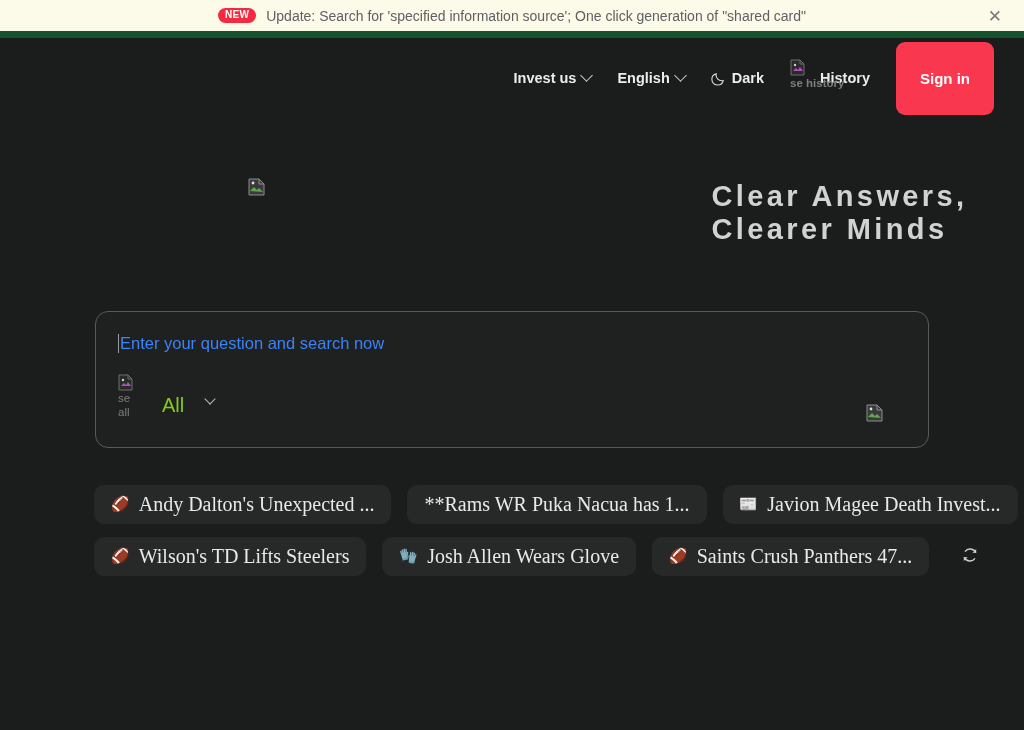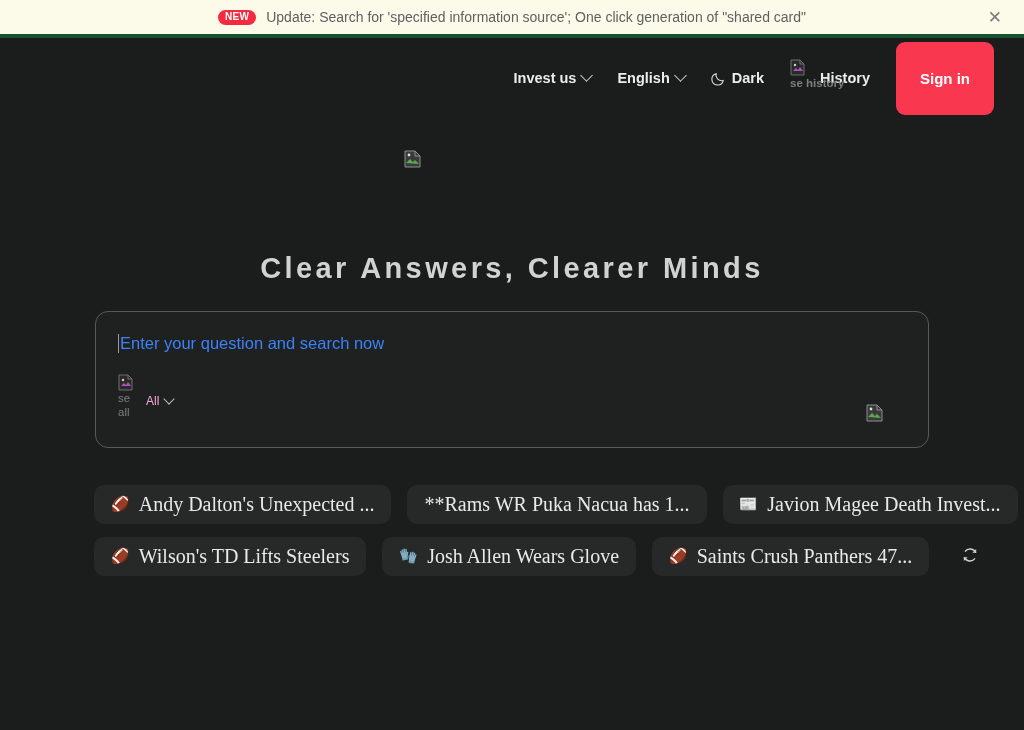--- a/index.html
+++ b/index.html
@@ -19,21 +19,21 @@
 
   
   .banner {
     height: 38px;
     width: 100%;
     background: #fcfbe9;
     display: flex;
     align-items: center;
     justify-content: center;
     position: relative;
-    border-bottom: 4px solid #14532d;
+    border-bottom: 7px solid #14532d;
   }
   .banner-inner {
     display: flex;
     align-items: center;
     gap: 10px;
   }
   .new-badge {
     background: #f5293f;
     color: #ffffff;
     font-size: 10px;
@@ -130,21 +130,21 @@
     border: none;
     border-radius: 9px;
     padding: 28px 24px;
     cursor: pointer;
     font-family: "Liberation Sans", sans-serif;
   }
 
   
   .hero {
     display: flex;
-    flex-direction: column;
+    flex-direction: row;
     align-items: center;
   }
   .logo-wrap {
     margin-top: 32px;
     height: 40px;
     display: flex;
     align-items: flex-start;
     justify-content: center;
     width: 100%;
     padding-right: 200px;
@@ -188,26 +188,26 @@
     left: 22px;
     right: 22px;
     top: 62px;
     display: flex;
     align-items: flex-start;
     justify-content: space-between;
   }
   .scope-select {
     display: flex;
     align-items: flex-start;
-    gap: 6px;
+    gap: 22px;
     cursor: pointer;
   }
   .scope-label {
-    font-size: 12px;
-    color: #f9a8d4;
+    font-size: 20px;
+    color: #84cc16;
     margin-top: 20px;
   }
   .scope-chev {
     width: 8px;
     height: 8px;
     border-right: 1.6px solid #b9b9b9;
     border-bottom: 1.6px solid #b9b9b9;
     transform: rotate(45deg);
     margin-top: 21px;
   }

